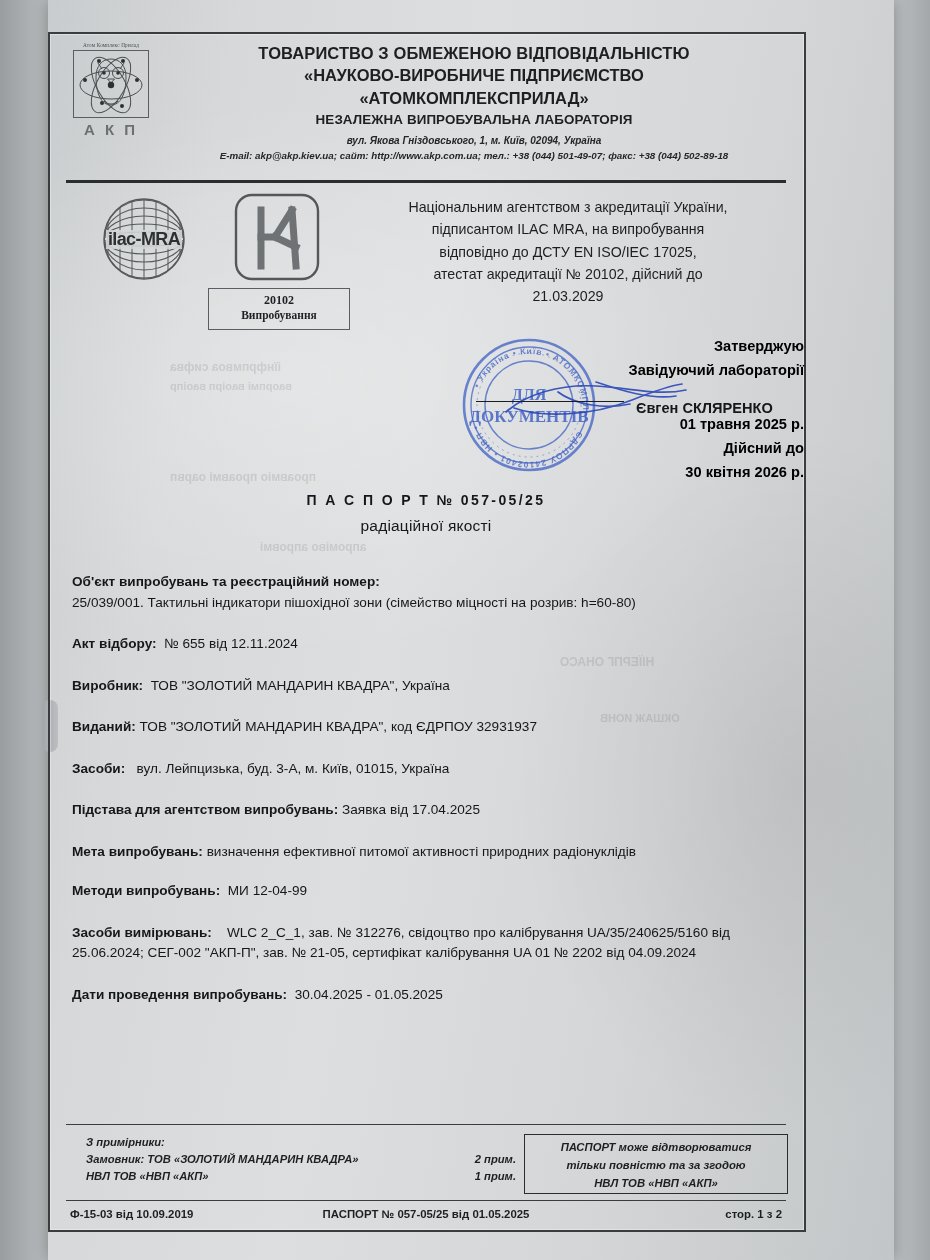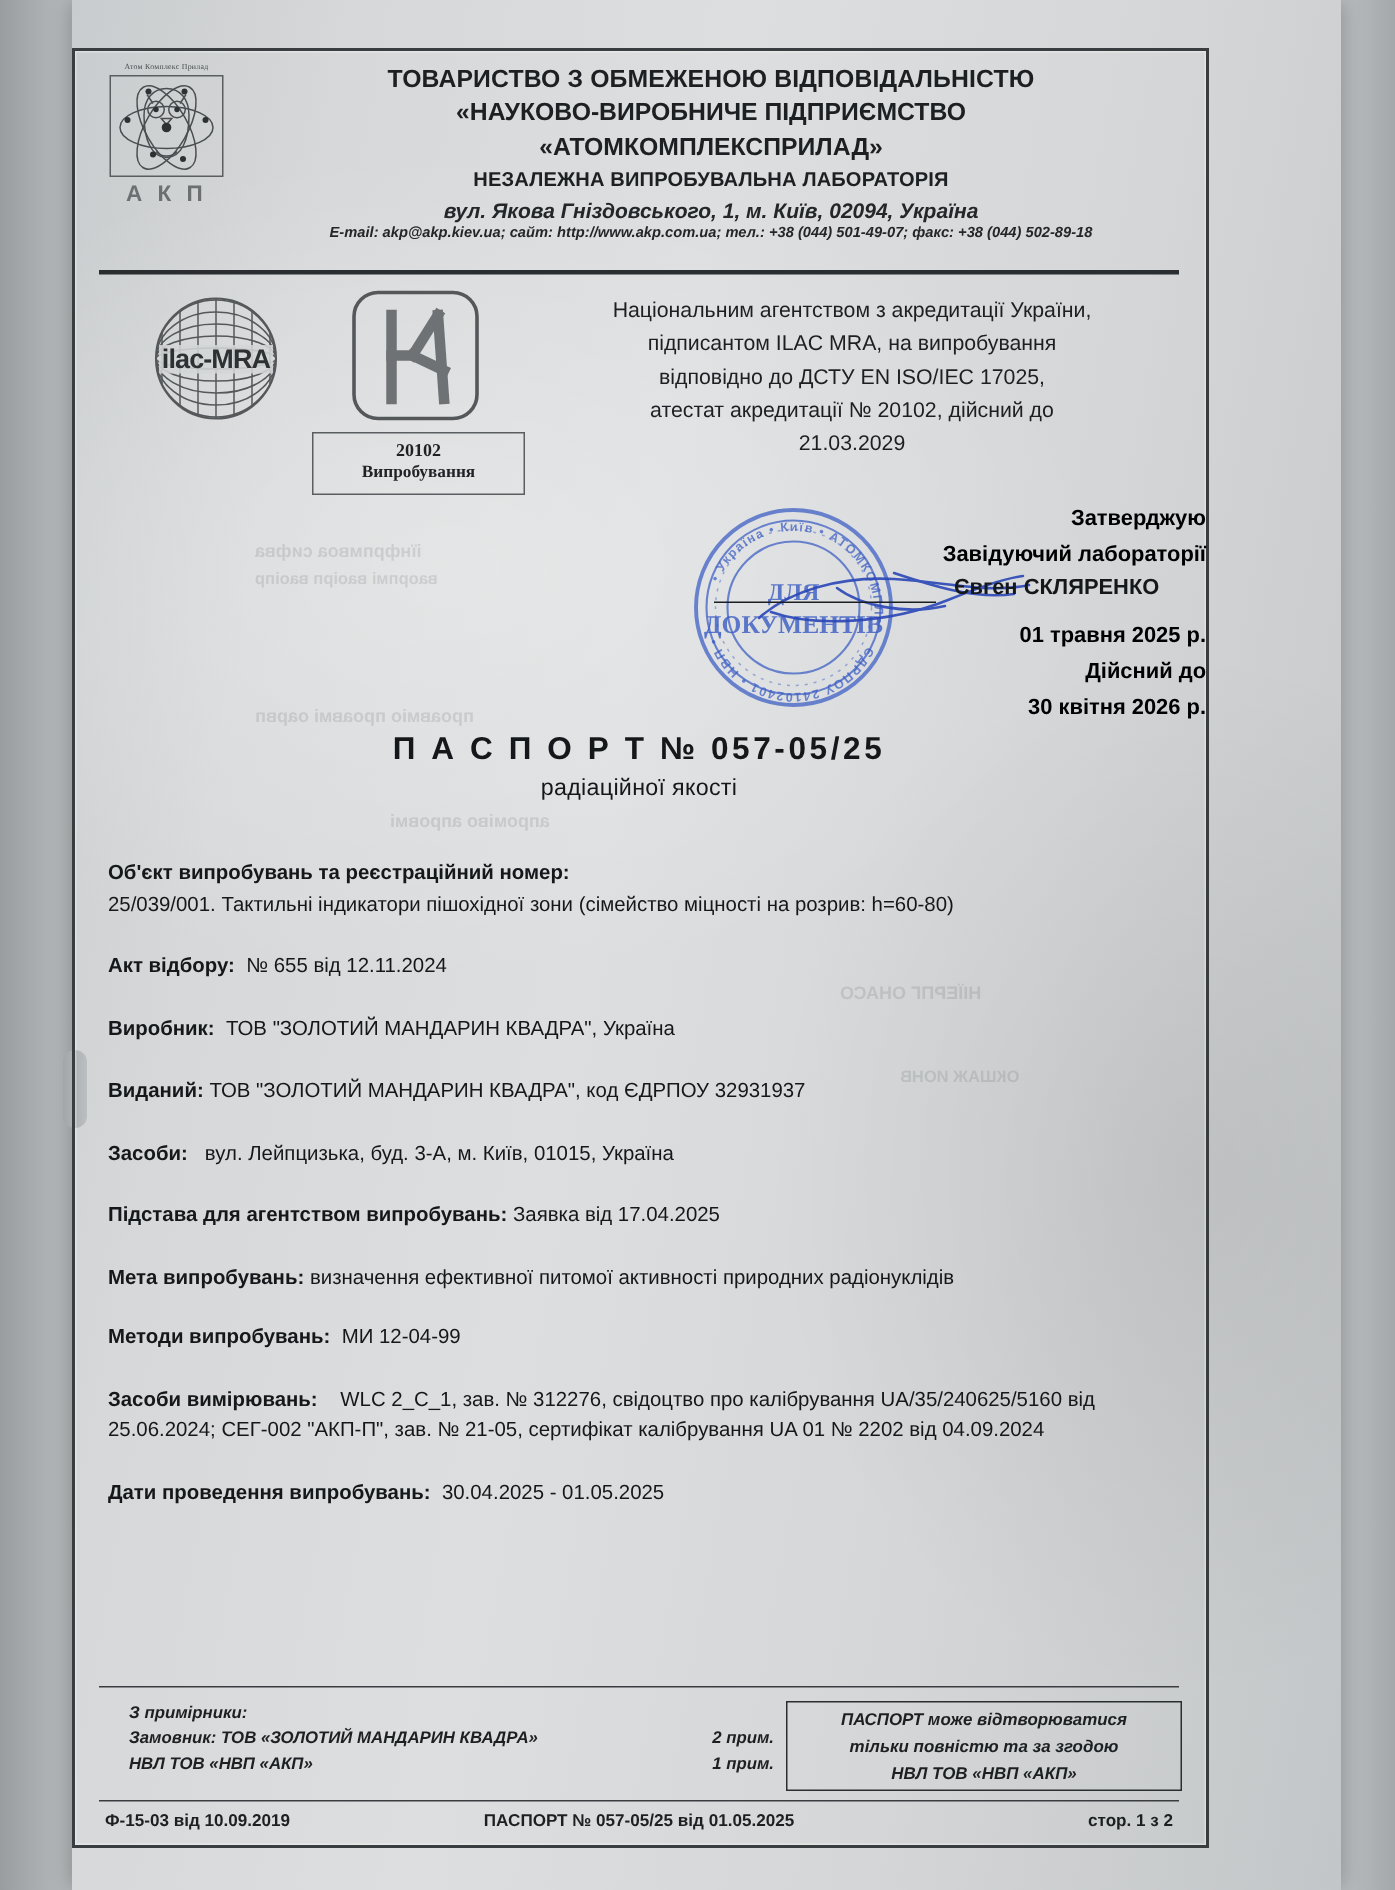--- a/index.html
+++ b/index.html
@@ -64,21 +64,21 @@
   #hdr-logo .akp-letters{
     margin-top:3px;font-size:15px;font-weight:700;letter-spacing:3px;color:#6d7073;
     font-family:"Liberation Sans", sans-serif;
   }
 
   #hdr-text{ left:110px; top:8px; width:628px; text-align:center; }
   .co-l1{font-size:16.5px;font-weight:700;color:#1d2023;letter-spacing:.1px;line-height:22px;}
   .co-l2{font-size:16.5px;font-weight:700;color:#1d2023;line-height:23px;}
   .co-l3{font-size:16.5px;font-weight:700;color:#1d2023;line-height:23px;}
   .co-l4{font-size:13.4px;font-weight:700;color:#1d2023;line-height:20px;letter-spacing:.1px;}
-  .co-addr{font-size:14px;font-style:italic;font-weight:700;color:#24272a;line-height:15px;}
+  .co-addr{font-size:10px;font-style:italic;font-weight:700;color:#24272a;line-height:15px;}
   .co-mail{font-size:9.8px;font-style:italic;font-weight:700;color:#24272a;line-height:15px;}
 
   #hdr-rule{
     left:16px; top:146px; width:720px; height:0;
     border-top:3px solid #2b2e31;
   }
 
   
   #ilac-logo{ left:42px; top:162px; width:104px; height:86px; }
   #ua-logo{ left:180px; top:158px; width:94px; height:92px; }
@@ -94,34 +94,34 @@
   #accred-text div{font-size:14.2px;color:#1d2023;line-height:22.3px;}
 
   
   #approval{ left:424px; top:300px; width:330px; }
   #approval .ap-line{font-size:14.6px;font-weight:700;color:#000000;line-height:24px;text-align:right;}
   #approval .sig-row{position:relative;height:30px;}
   #approval .sig-rule{
     position:absolute;left:2px;top:19px;width:148px;border-top:1.6px solid #1b1e21;
   }
   #approval .sig-name{
-    position:absolute;left:162px;top:2px;font-size:14.6px;font-weight:700;color:#15181b;
+    position:absolute;left:162px;top:18px;font-size:14.6px;font-weight:700;color:#15181b;
     white-space:nowrap;
   }
   #stamp{
     position:absolute; left:405px; top:296px; width:148px; height:150px;
     pointer-events:none;
   }
   #signature{
     position:absolute; left:450px; top:340px; width:230px; height:60px; pointer-events:none;
   }
 
   
   #title{ left:16px; top:452px; width:720px; text-align:center; }
-  #title .t1{font-size:21px;font-weight:700;letter-spacing:2.4px;color:#15181b;line-height:28px;}
+  #title .t1{font-size:14px;font-weight:700;letter-spacing:2.4px;color:#15181b;line-height:28px;}
   #title .t2{font-size:15.5px;color:#15181b;line-height:24px;letter-spacing:.2px;}
 
   
   #body-fields{ left:22px; top:538px; width:714px; }
   .fld{margin-bottom:0;}
   .fld .lbl{font-weight:700;color:#15181b;}
   .fld .val{font-weight:400;color:#15181b;}
   .fld p{margin:0;font-size:13.6px;line-height:20.5px;color:#15181b;}
 
   .gap-a{height:21px;}

